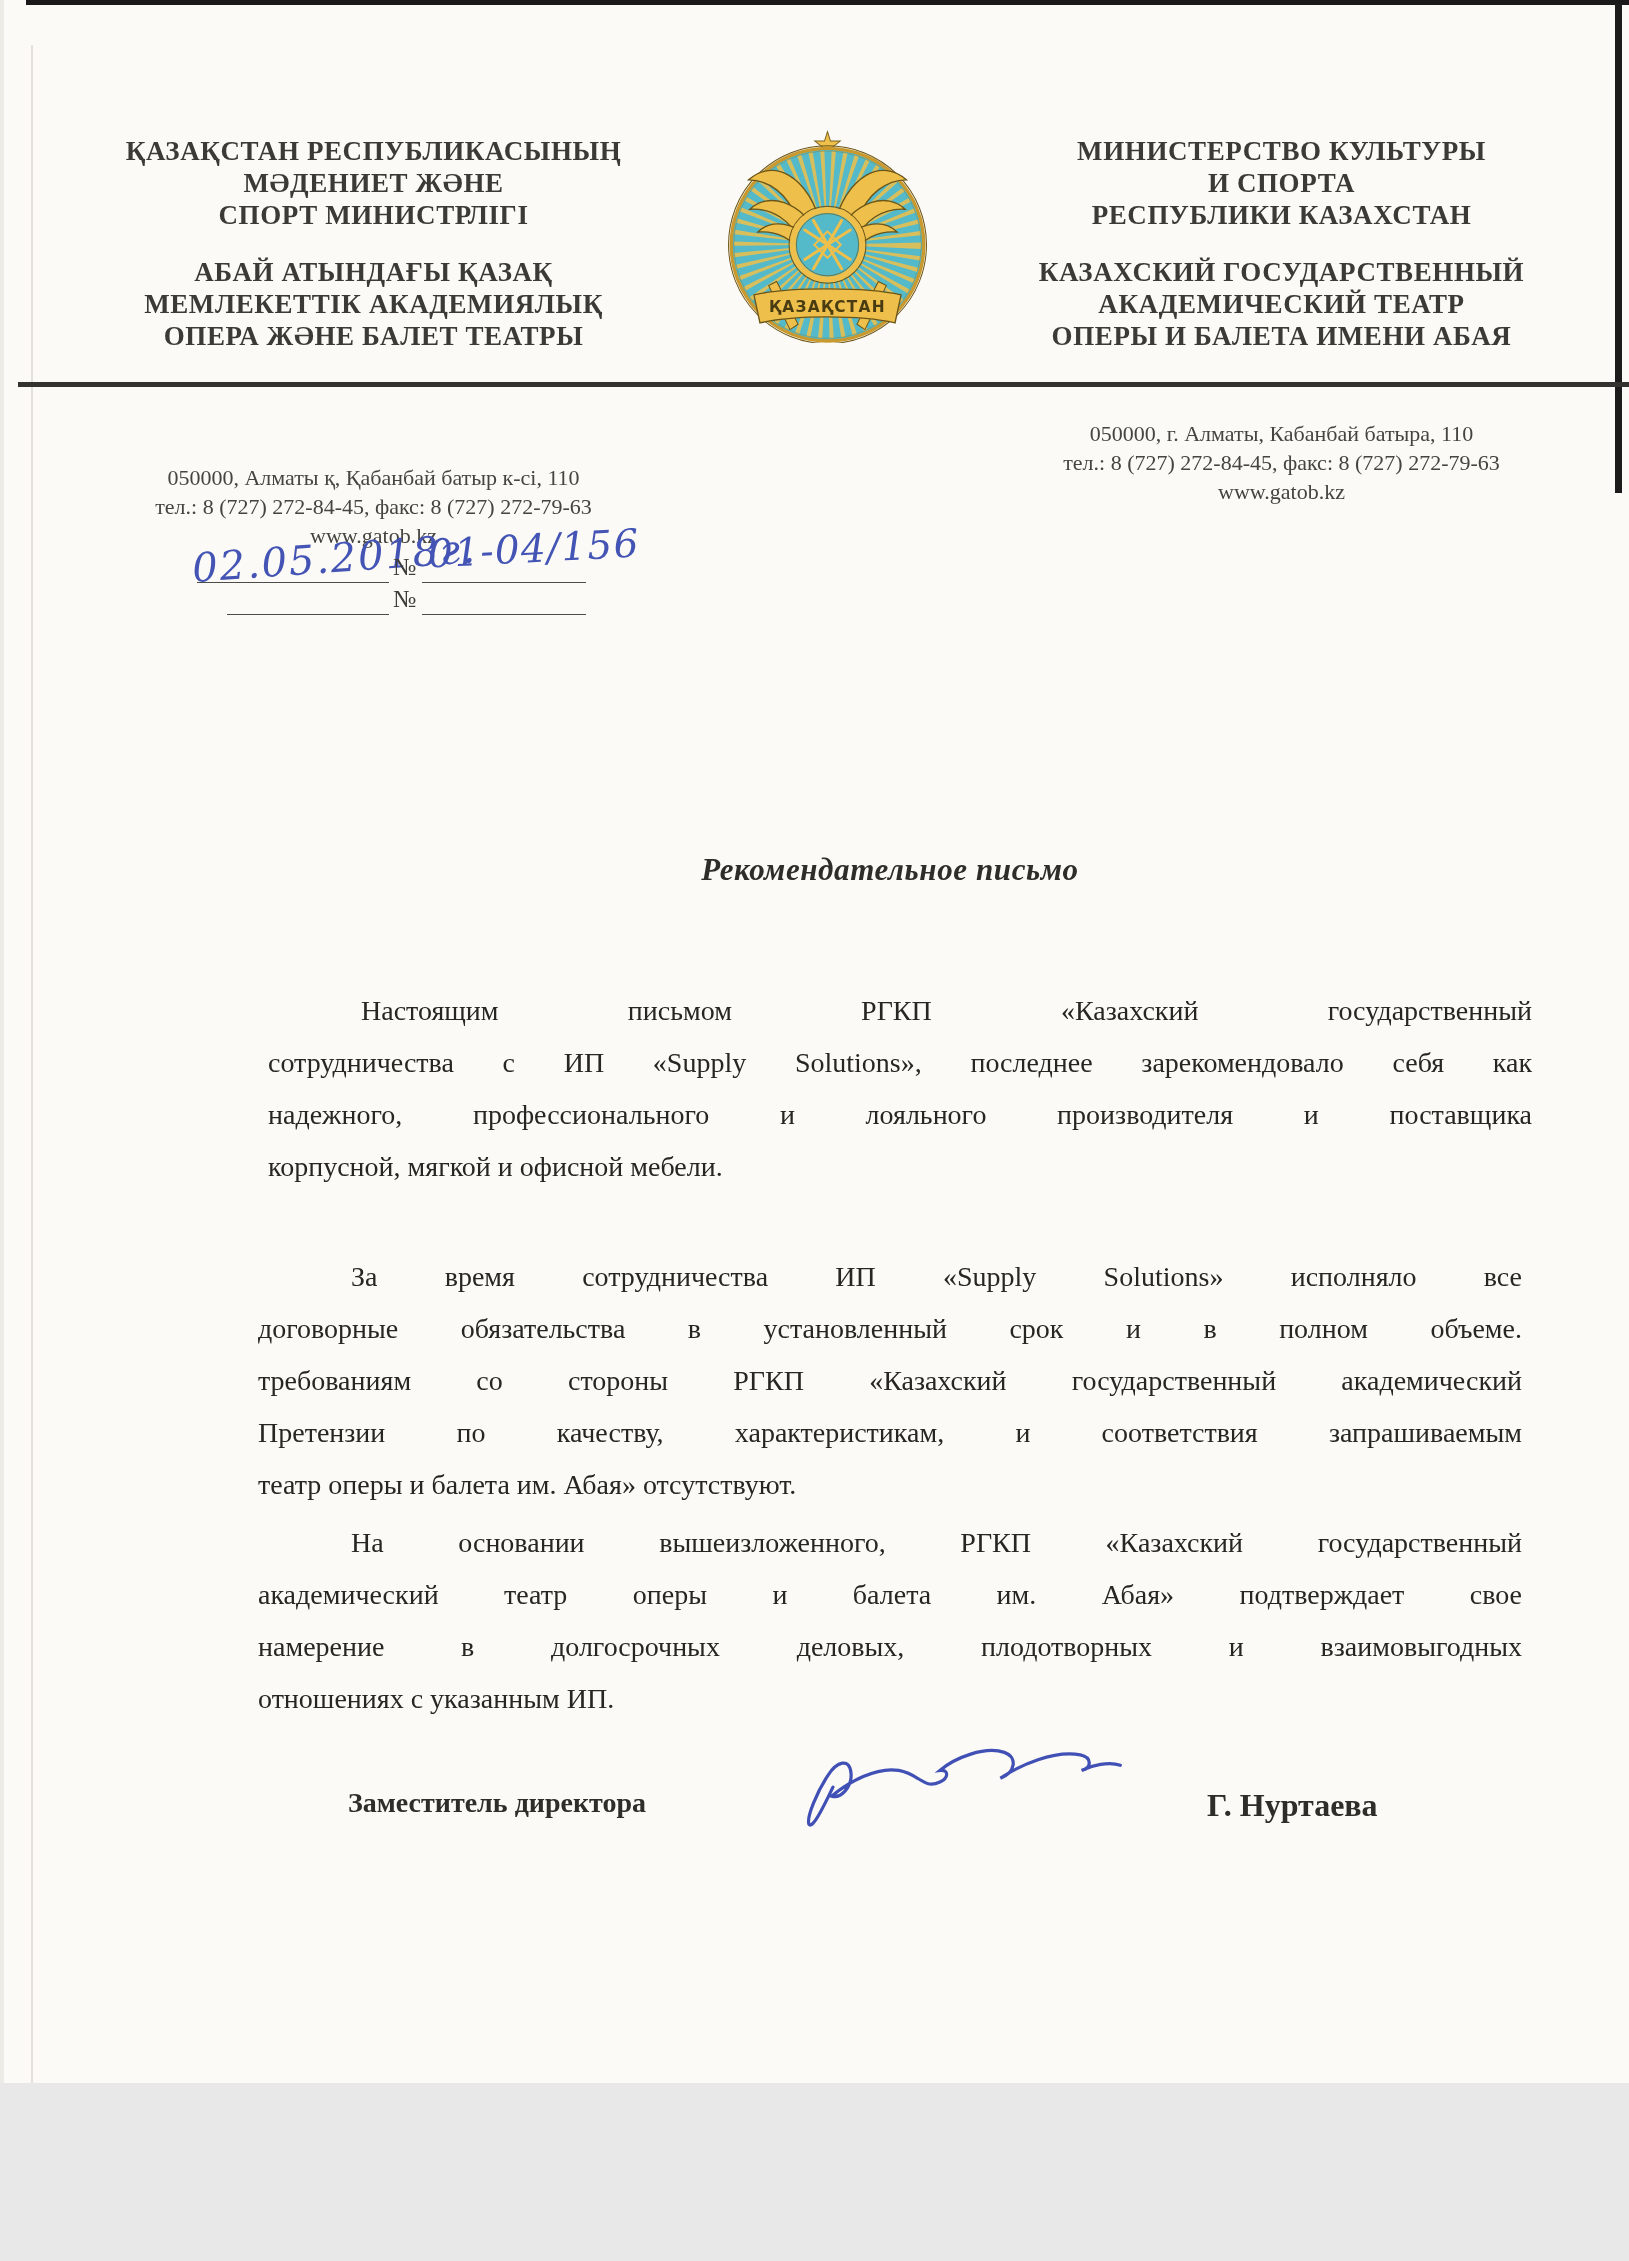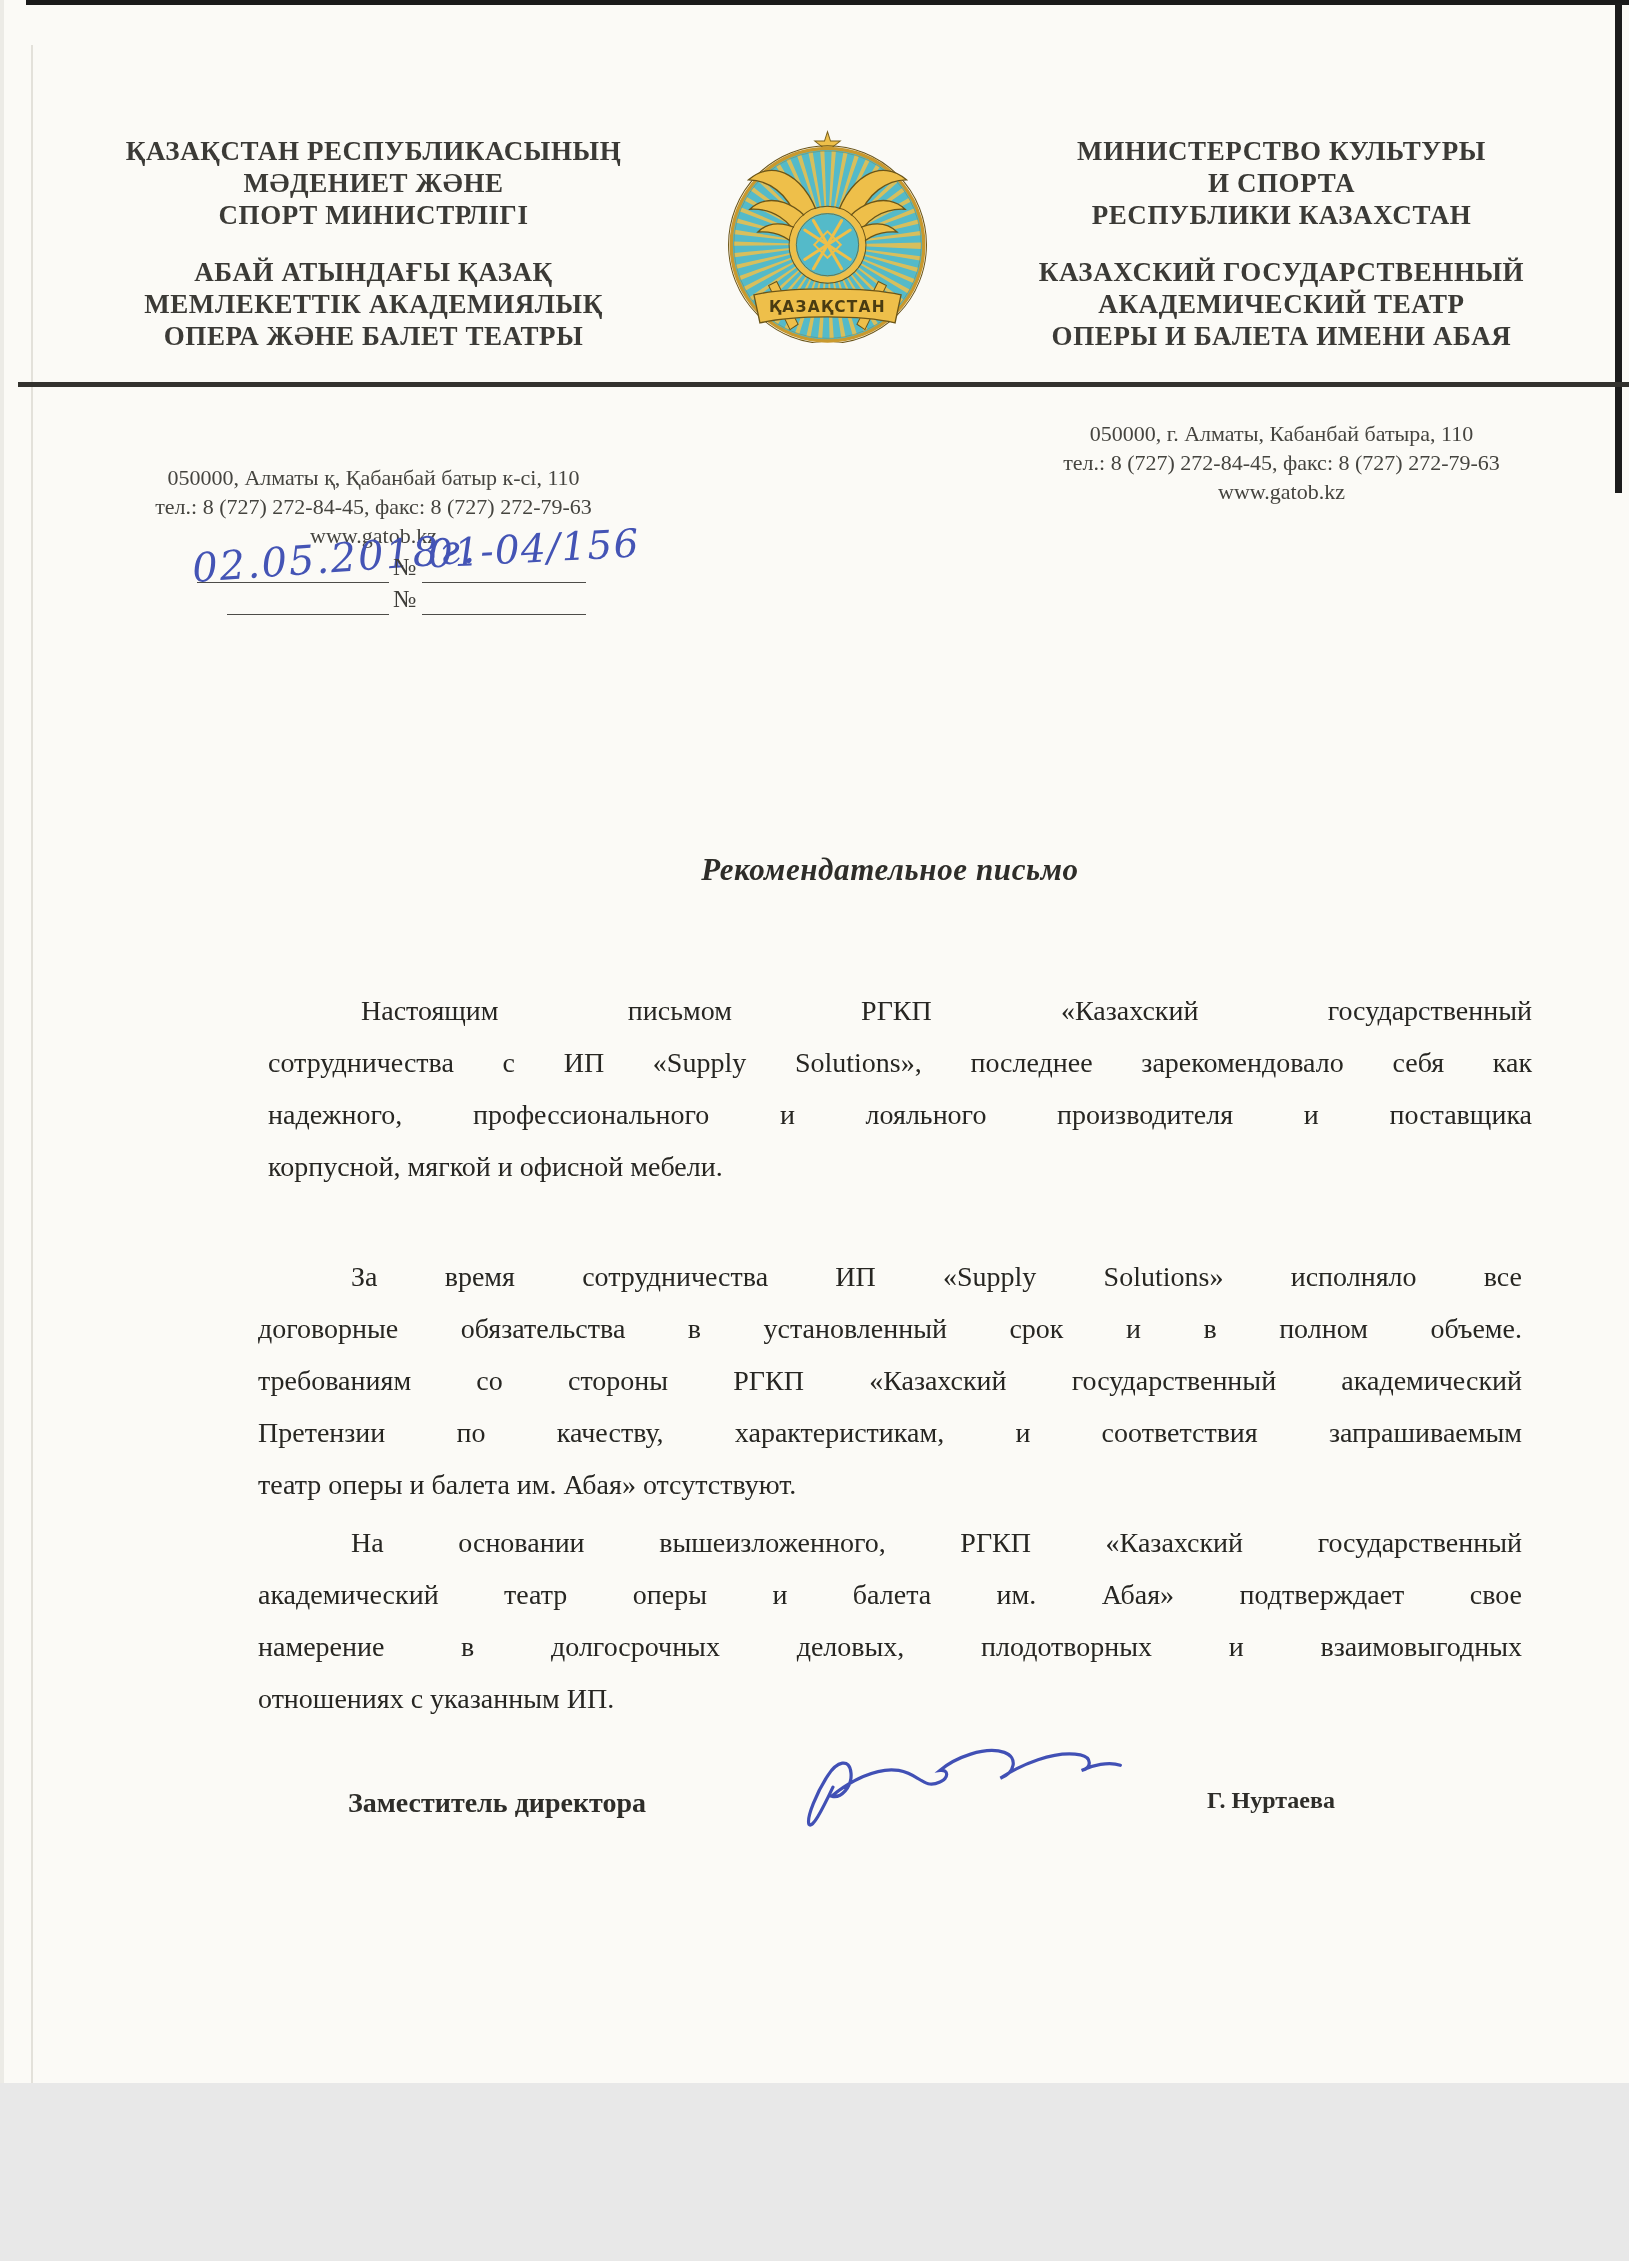--- a/index.html
+++ b/index.html
@@ -53,21 +53,21 @@
   .doc-title { position: absolute; left: 258px; top: 852px; width: 1264px; text-align: center;
                font-size: 31px; font-weight: bold; font-style: italic; color: #2e2d29; letter-spacing: 0.6px; }
 
   .para { position: absolute; left: 258px; width: 1264px; font-size: 28px; color: #272622; }
   .p1 { top: 985px; margin-left: 10px; } .p2 { top: 1251px; } .p3 { top: 1517px; }
   .bline { height: 52px; line-height: 52px; text-align: justify; text-align-last: justify; white-space: nowrap; }
   .bline.first { text-indent: 93px; }
   .bline.last  { text-align-last: left; white-space: normal; }
 
   .sign-position { position: absolute; left: 348px;  top: 1787px; font-size: 28px; font-weight: bold; color: #2e2d29; }
-  .sign-name     { position: absolute; left: 1207px; top: 1787px; font-size: 24px; font-weight: bold; color: #2e2d29; }
+  .sign-name     { position: absolute; left: 1207px; top: 1787px; font-size: 32px; font-weight: bold; color: #2e2d29; }
   .sign-scrawl   { position: absolute; left: 793px; top: 1715px; width: 348px; height: 129px; }
 
   .stamp-number { position: absolute; left: 1388px; top: 2119px; font-family: "DejaVu Sans Mono", monospace;
                   font-size: 40px; letter-spacing: 5.8px; color: #701a75; }
 </style>
 </head>
 <body>
 
 <div class="page">
 

